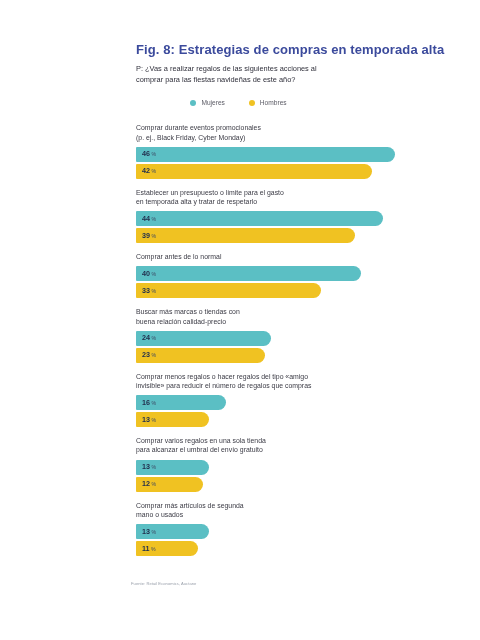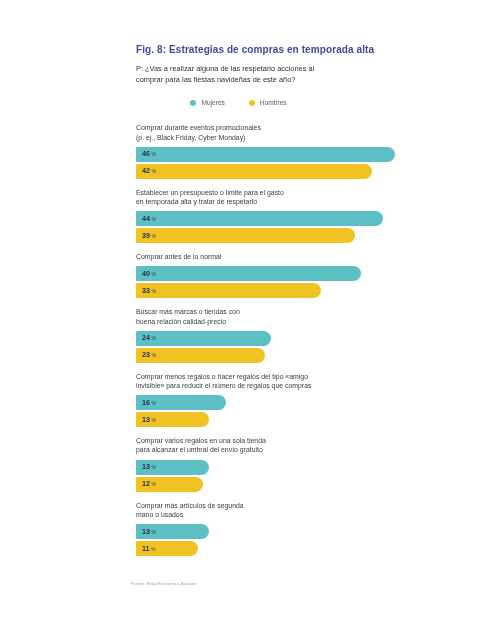--- a/index.html
+++ b/index.html
@@ -19,21 +19,21 @@
     inset: 0;
     background: #ffffff;
   }
   #content {
     position: absolute;
     left: 136px;
     top: 44px;
     width: 300px;
   }
   .fig-title {
-    font-size: 10px;
+    font-size: 13px;
     font-weight: bold;
     color: #3b4a9c;
     letter-spacing: 0.1px;
     line-height: 11px;
     margin: 0 0 8px 0;
     white-space: nowrap;
   }
   .question {
     font-size: 7.4px;
     color: #2f2f3a;
@@ -119,21 +119,21 @@
 </style>
 </head>
 <body>
 
 <div id="page">
 
   <div id="content">
 
     <div class="fig-title">Fig. 8: Estrategias de compras en temporada alta</div>
 
-    <div class="question">P: ¿Vas a realizar alguna de las respetarlo acciones al comprar para las fiestas navideñas de este año?</div>
+    <div class="question">P: ¿Vas a realizar regalos de las siguientes acciones al comprar para las fiestas navideñas de este año?</div>
 
     <div class="legend">
       <div class="legend-entry">
         <span class="legend-dot" style="background: rgb(91, 191, 196);"></span>
         <span class="legend-label">Mujeres</span>
       </div>
       <div class="legend-entry">
         <span class="legend-dot" style="background: rgb(240, 194, 34);"></span>
         <span class="legend-label">Hombres</span>
       </div>

